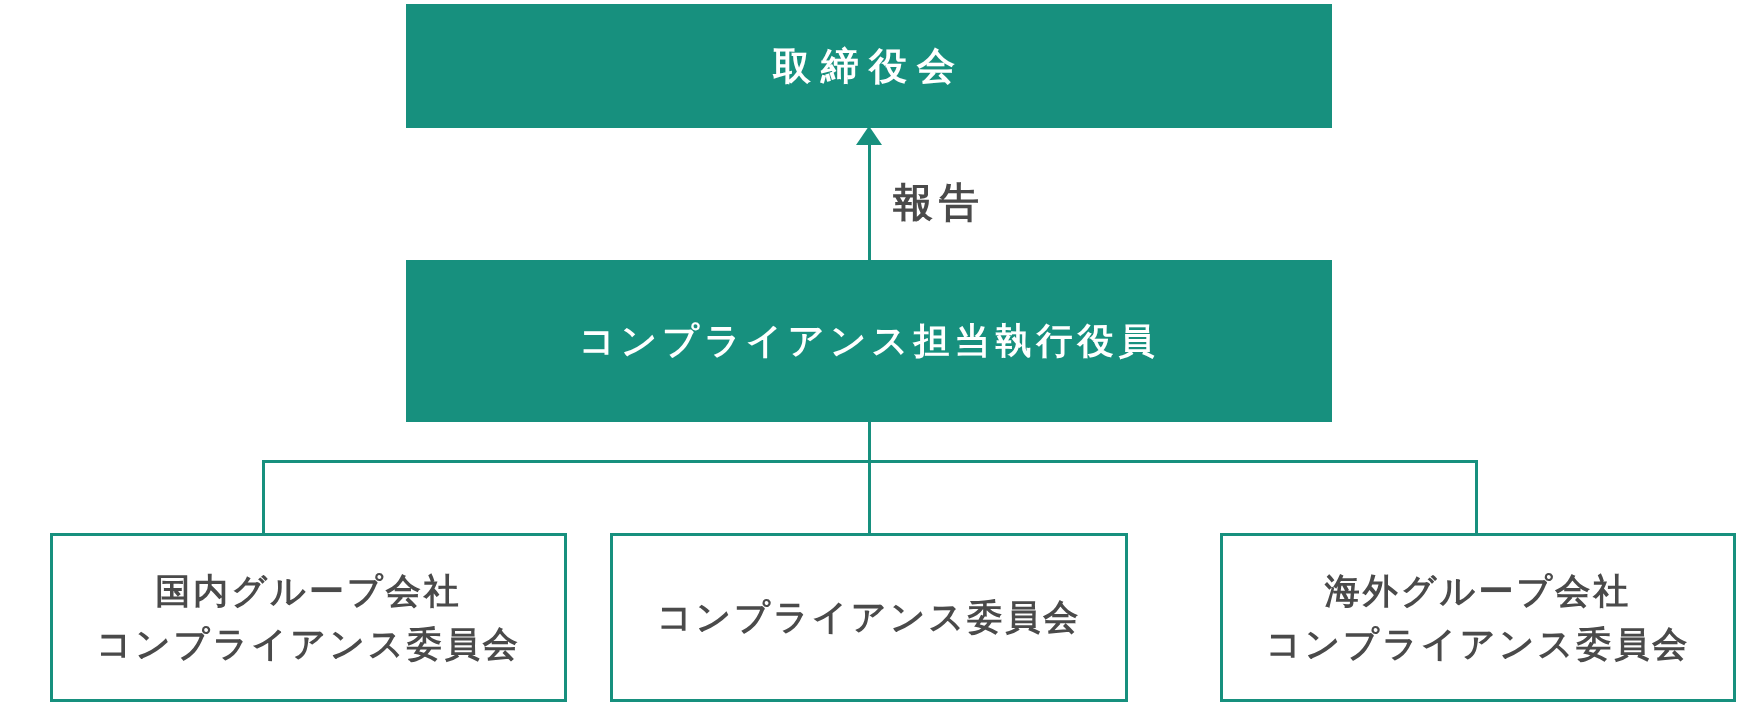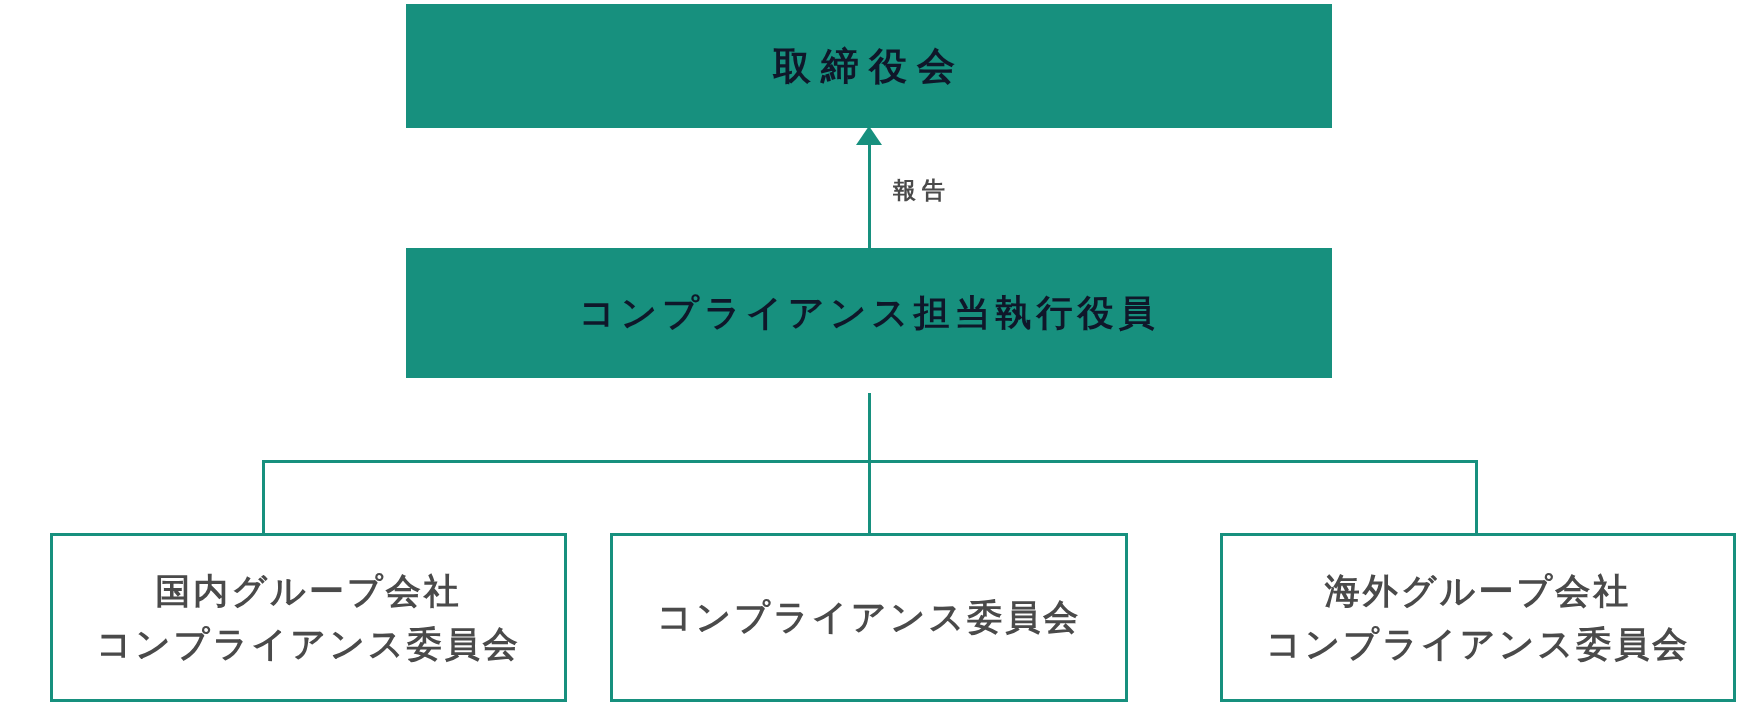--- a/index.html
+++ b/index.html
@@ -19,38 +19,38 @@
     position: absolute;
     box-sizing: border-box;
     display: flex;
     flex-direction: column;
     align-items: center;
     justify-content: center;
     text-align: center;
   }
   .node-teal {
     background: #17907e;
-    color: #0f172a;
+    color: #ffffff;
     font-weight: bold;
   }
   .node-outline {
     background: #ffffff;
     border: 3px solid #17907e;
     color: #4a4a4a;
     font-weight: bold;
   }
   .board-box {
     left: 406px; top: 4px;
     width: 926px; height: 124px;
     font-size: 38px;
     letter-spacing: 10px;
   }
   .officer-box {
-    left: 406px; top: 248px;
-    width: 926px; height: 130px;
+    left: 406px; top: 260px;
+    width: 926px; height: 162px;
     font-size: 36px;
     letter-spacing: 5px;
   }
   .committee-box {
     top: 533px;
     height: 169px;
     font-size: 35px;
     letter-spacing: 3px;
     line-height: 1.5;
   }
@@ -71,21 +71,21 @@
     left: 856px; top: 126px;
     width: 0; height: 0;
     border-left: 13px solid transparent;
     border-right: 13px solid transparent;
     border-bottom: 19px solid #17907e;
   }
   .report-label {
     position: absolute;
     left: 893px; top: 175px;
     color: #4a4a4a;
-    font-size: 23px;
+    font-size: 40px;
     font-weight: bold;
     letter-spacing: 6px;
     white-space: nowrap;
   }
   .trunk-line {
     left: 868px; top: 393px;
     width: 3px; height: 141px;
   }
   .rail-line {
     left: 262px; top: 460px;

